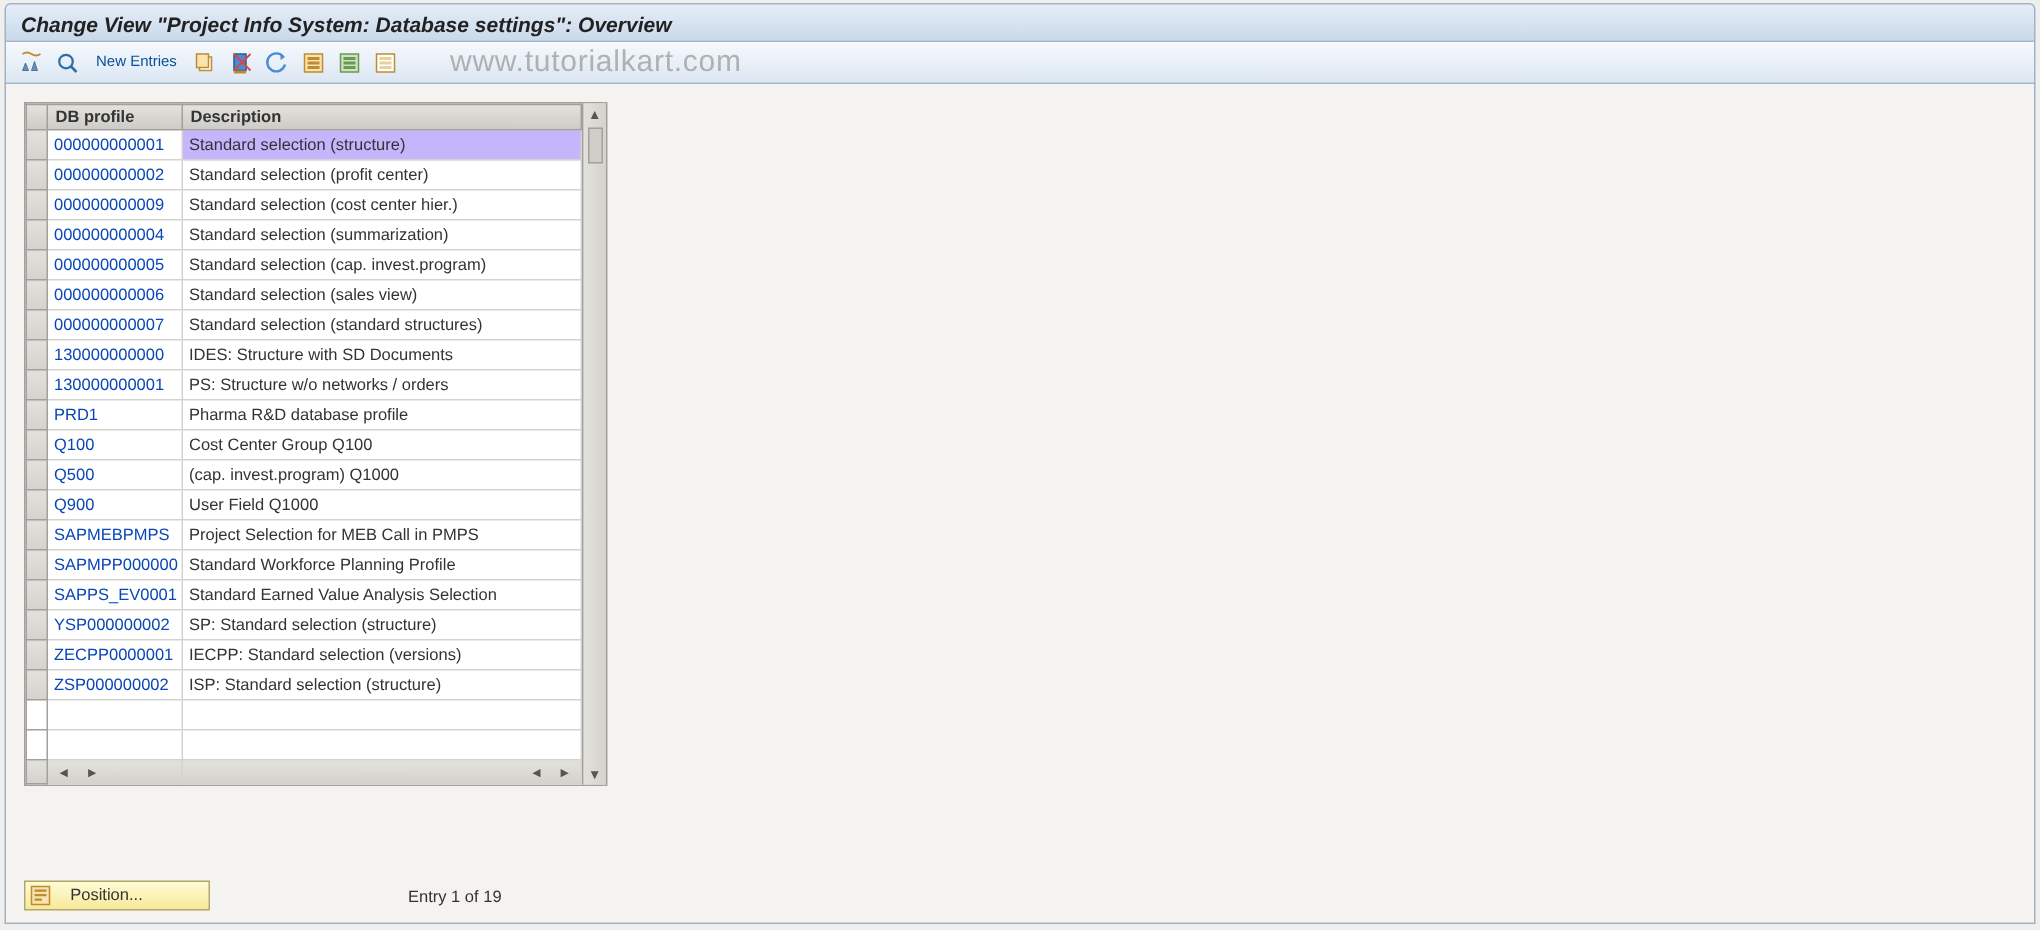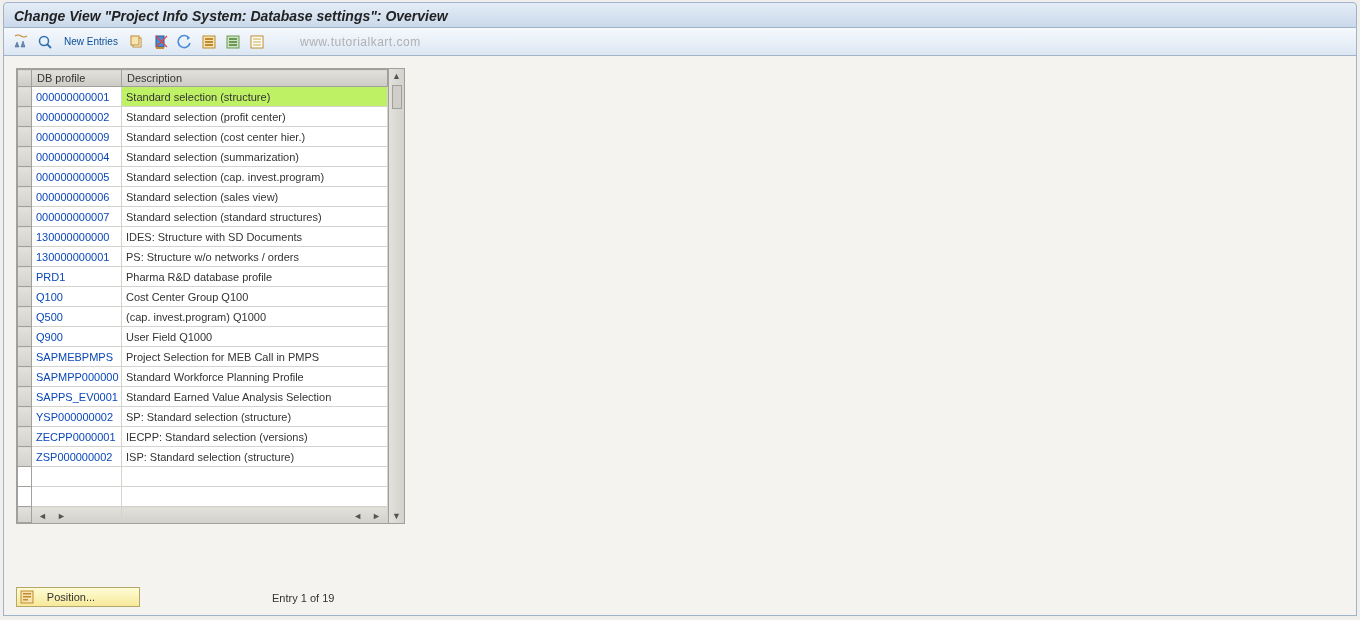--- a/index.html
+++ b/index.html
@@ -50,21 +50,21 @@
     .tb-label {
       color: #0a4f97;
       font-size: 10px;
       cursor: pointer;
       padding: 0 4px;
     }
     .watermark {
       position: absolute;
       left: 296px;
       color: rgba(150,150,150,0.7);
-      font-size: 12px;
+      font-size: 20px;
       letter-spacing: 0.5px;
       font-family: "Trebuchet MS", sans-serif;
     }
     .content-area {
       background: #f4f3ef;
       border: 1px solid #9fb4c9;
       border-top: none;
       padding: 12px;
       height: 560px;
       position: relative;
@@ -76,21 +76,21 @@
     }
     table {
       border-collapse: collapse;
       font-size: 11px;
     }
     th {
       background: linear-gradient(#e2e1dc, #cccbc5);
       border: 1px solid #a1a09c;
       padding: 2px 5px;
       text-align: left;
-      font-weight: normal;
+      font-weight: bold;
       color: #333;
       height: 14px;
     }
     td {
       border: 1px solid #d4d3cd;
       padding: 1px 4px;
       height: 20px;
       background: #fff;
       color: #333;
     }
@@ -101,21 +101,21 @@
       min-width: 14px;
       padding: 0;
     }
     th.sel-head {
       width: 14px;
       min-width: 14px;
       padding: 0;
     }
     th.col-profile, td.col-profile { width: 90px; max-width:90px; overflow:hidden;}
     th.col-desc, td.col-desc { width: 266px; }
-    td.selected { background: #bef264; }
+    td.selected { background: #c4b5fd; }
     td.blue-text { color: #0947b8; }
     tr.empty td { height: 20px; background: #fff; }
     .vscroll {
       width: 16px;
       background: linear-gradient(90deg,#e2e1dc,#d3d2cc);
       border-left: 1px solid #a1a09c;
       display: flex;
       flex-direction: column;
       align-items: center;
       justify-content: space-between;

